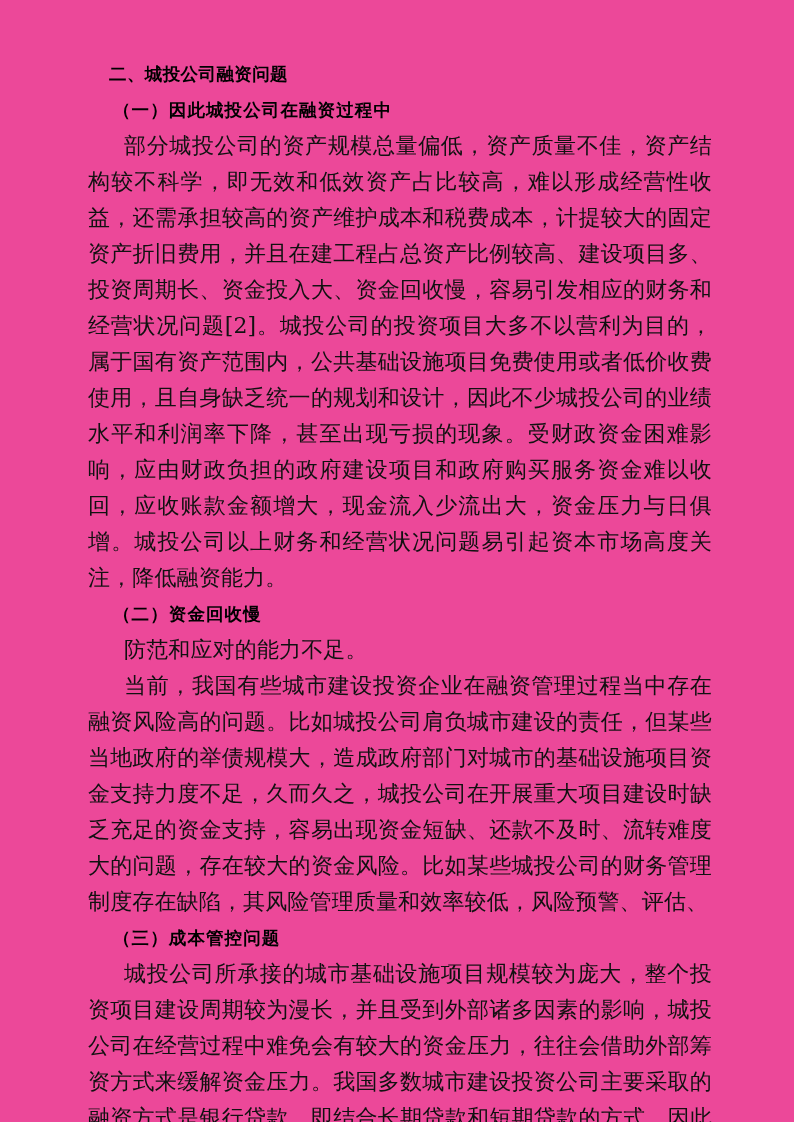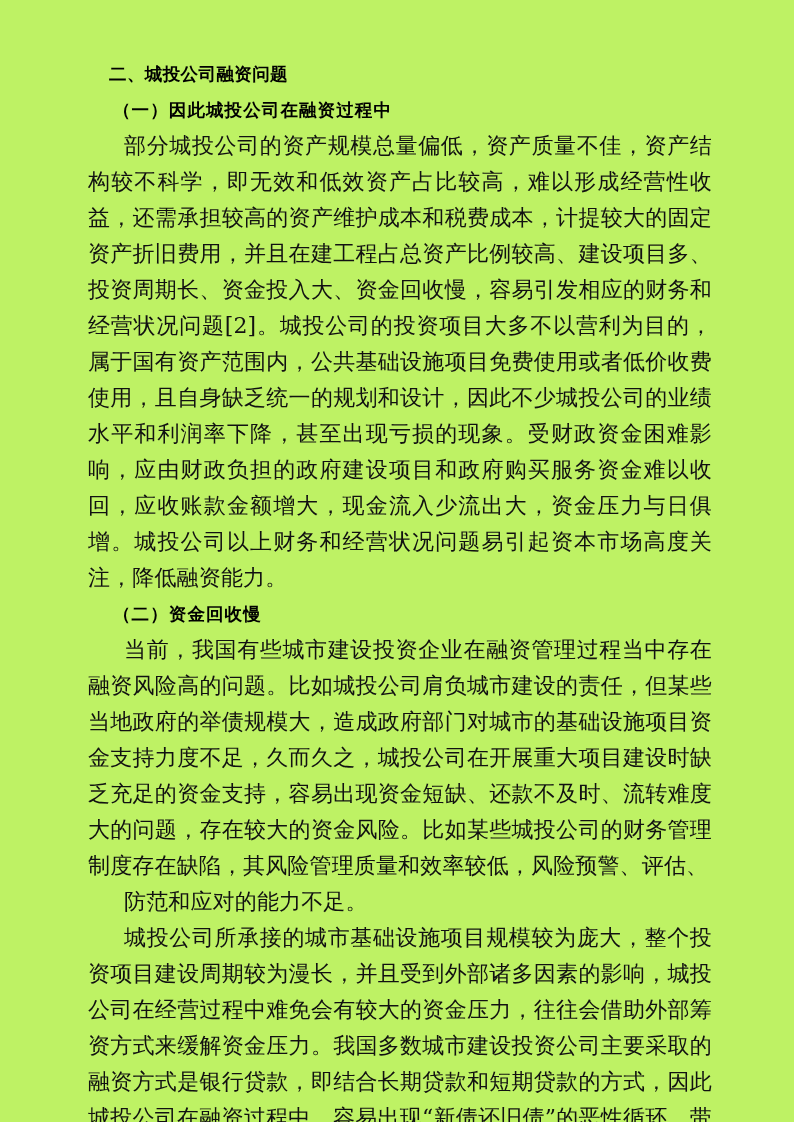--- a/index.html
+++ b/index.html
@@ -5,21 +5,21 @@
 <style>
   html, body {
     margin: 0;
     padding: 0;
     background: #ffffff;
   }
   .page {
     position: relative;
     width: 794px;
     height: 1122px;
-    background: #bef264;
+    background: #ec4899;
     margin: 0 auto;
     overflow: hidden;
     box-sizing: border-box;
   }
   .content {
     position: absolute;
     left: 88px;
     top: 56px;
     width: 624px;
   }
@@ -77,23 +77,24 @@
   <div class="content">
 
     <h1 class="h1">二、城投公司融资问题</h1>
 
     <h2 class="h2">（一）因此城投公司在融资过程中</h2>
 
     <p class="para">部分城投公司的资产规模总量偏低，资产质量不佳，资产结构较不科学，即无效和低效资产占比较高，难以形成经营性收益，还需承担较高的资产维护成本和税费成本，计提较大的固定资产折旧费用，并且在建工程占总资产比例较高、建设项目多、投资周期长、资金投入大、资金回收慢，容易引发相应的财务和经营状况问题[2]。城投公司的投资项目大多不以营利为目的，属于国有资产范围内，公共基础设施项目免费使用或者低价收费使用，且自身缺乏统一的规划和设计，因此不少城投公司的业绩水平和利润率下降，甚至出现亏损的现象。受财政资金困难影响，应由财政负担的政府建设项目和政府购买服务资金难以收回，应收账款金额增大，现金流入少流出大，资金压力与日俱增。城投公司以上财务和经营状况问题易引起资本市场高度关注，降低融资能力。</p>
 
     <h2 class="h2">（二）资金回收慢</h2>
 
+    <p class="para short">防范和应对的能力不足。</p>
+
     <p class="para">当前，我国有些城市建设投资企业在融资管理过程当中存在融资风险高的问题。比如城投公司肩负城市建设的责任，但某些当地政府的举债规模大，造成政府部门对城市的基础设施项目资金支持力度不足，久而久之，城投公司在开展重大项目建设时缺乏充足的资金支持，容易出现资金短缺、还款不及时、流转难度大的问题，存在较大的资金风险。比如某些城投公司的财务管理制度存在缺陷，其风险管理质量和效率较低，风险预警、评估、</p>
 
-    <p class="para short">防范和应对的能力不足。</p>
-
+    <h2 class="h2">（三）成本管控问题</h2>
 
     <p class="para">城投公司所承接的城市基础设施项目规模较为庞大，整个投资项目建设周期较为漫长，并且受到外部诸多因素的影响，城投公司在经营过程中难免会有较大的资金压力，往往会借助外部筹资方式来缓解资金压力。我国多数城市建设投资公司主要采取的融资方式是银行贷款，即结合长期贷款和短期贷款的方式，因此城投公司在融资过程中，容易出现“新债还旧债”的恶性循环，带来较大的不利影响。同时，与股权融资和债权融资等融资方式相比，城投公司以往可凭借自身的政府背景，缩短银行贷款方式的融资周期，提高融资速度。但是由于近年来，国家对城投公司的监督管理力度不断加大，城投公司的融资成本也在不断升高。</p>
 
     <h2 class="h2">（四）人员专业性问题</h2>
 
   </div>
 </div>
 
 </body></html>

